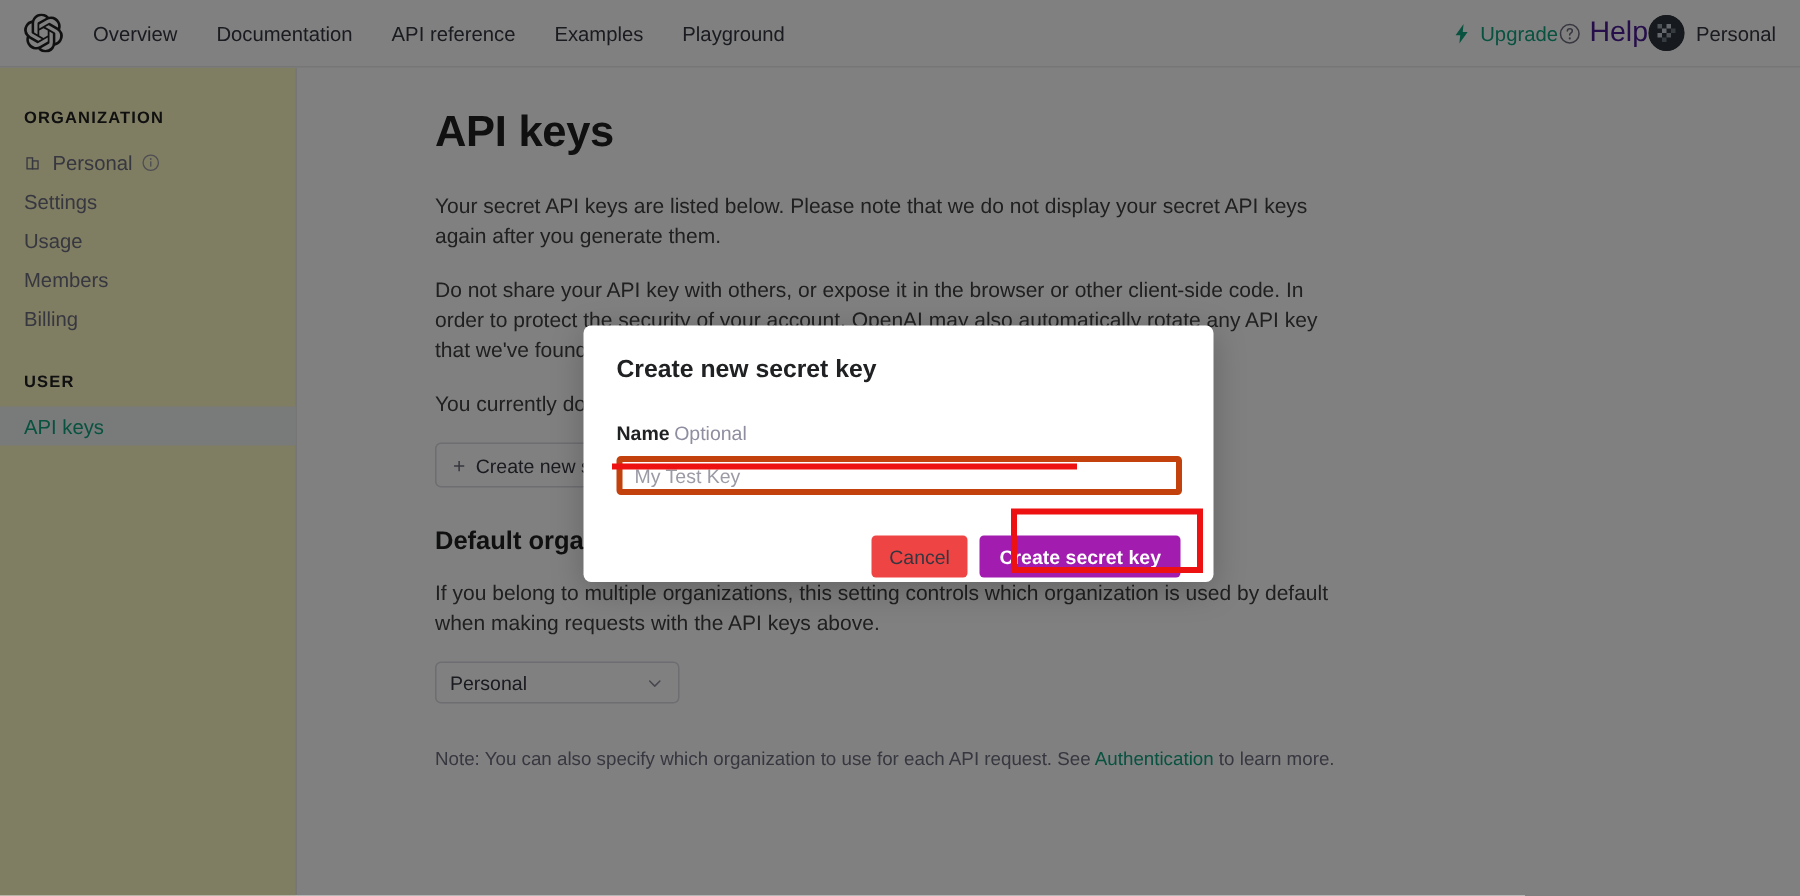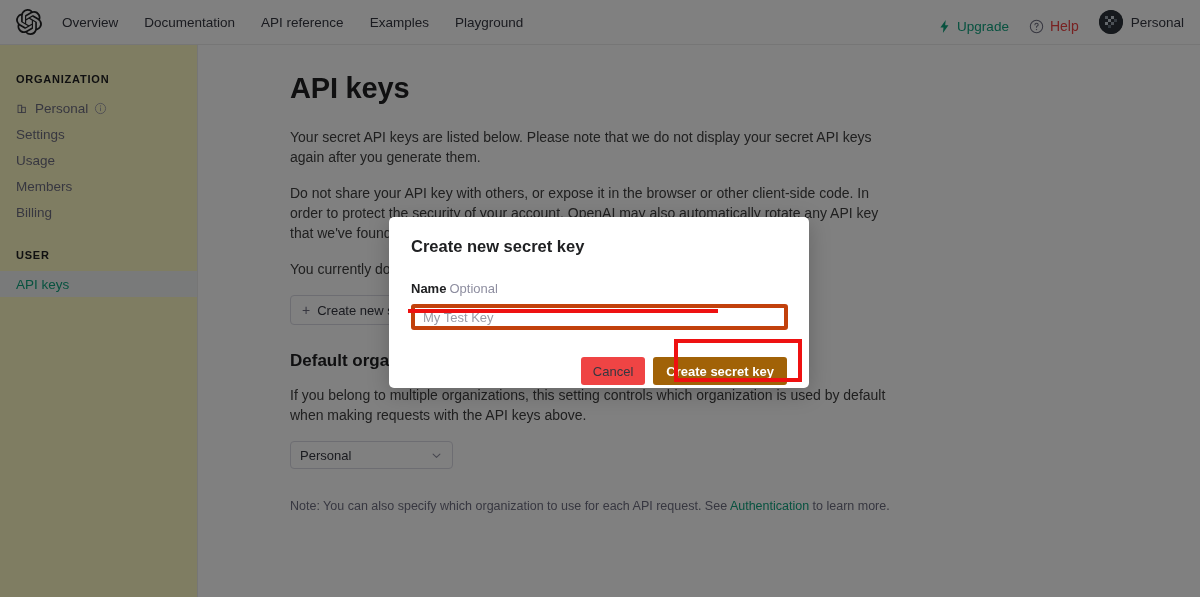--- a/index.html
+++ b/index.html
@@ -29,30 +29,29 @@
   .nav-links { display: flex; align-items: center; gap: 26px; }
   .nav-link {
     font-size: 13.5px;
     color: #353740;
     text-decoration: none;
     white-space: nowrap;
   }
   .topbar-right {
     margin-left: auto;
     display: flex;
-    align-items: flex-end;
-    gap: 20px;
+    align-items: center;
   }
   .upgrade {
     display: flex; align-items: center; gap: 5px;
     color: #10a37f; font-size: 13.5px; font-weight: 500;
   }
   .help {
     display: flex; align-items: center; gap: 6px;
-    color: #ef4444; font-size: 14px;
+    color: #4c1d95; font-size: 19px;
   }
   .account {
     display: flex; align-items: center; gap: 8px;
     color: #353740; font-size: 13.5px;
   }
   .avatar {
     width: 24px; height: 24px; border-radius: 50%;
     background: #2d333a;
     display: block;
   }
@@ -225,21 +224,21 @@
     font-size: 13px;
     color: #353740;
     cursor: pointer;
     font-family: "Liberation Sans", sans-serif;
   }
   .btn-primary {
     height: 28px;
     padding: 0 13px;
     border: none;
     border-radius: 3px;
-    background: #a16207;
+    background: #a21caf;
     font-size: 13px;
     font-weight: 700;
     color: #ffffff;
     cursor: pointer;
     font-family: "Liberation Sans", sans-serif;
   }
 
   
   .annot-underline {
     position: absolute;

